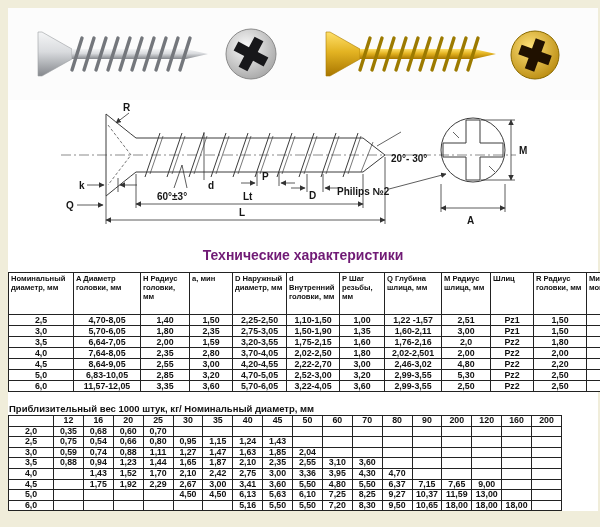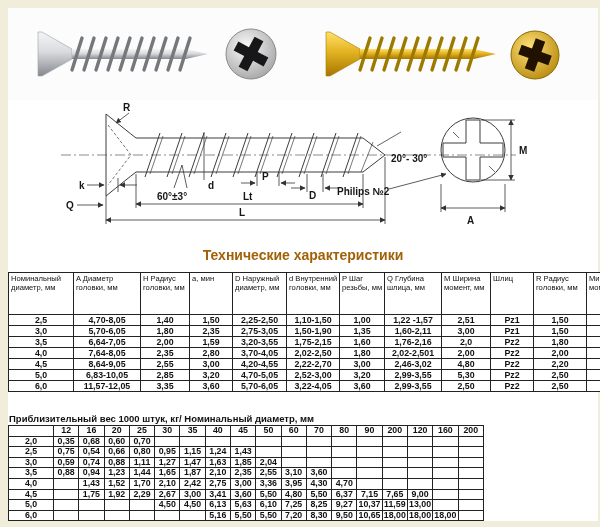--- a/index.html
+++ b/index.html
@@ -7,50 +7,50 @@
     width:600px;height:527px;overflow:hidden;
     background:#f0edda;
     font-family:"Liberation Sans","DejaVu Sans",sans-serif;
     color:#111;
   }
   .page{margin:8px 2px 0 8px;width:590px;background:#ffffff;}
   .photo-box{height:92px;background:#fcfcfc;position:relative;}
   .diagram-box{height:140px;background:#ffffff;}
   .title{
     height:30px;line-height:30px;text-align:center;
-    font-size:14px;font-weight:bold;color:#a16207;
+    font-size:14px;font-weight:bold;color:#701a75;
   }
   table{border-collapse:collapse;table-layout:fixed;background:#fff;}
   #spec-table{width:590px;margin-top:2px;}
   #spec-table th,#spec-table td{border:1px solid #222;}
   #spec-table th{
-    font-size:7.6px;font-weight:normal;text-align:left;vertical-align:top;
+    font-size:7.6px;font-weight:bold;text-align:left;vertical-align:top;
     padding:1px 1px 0 2px;height:40px;line-height:9px;overflow:hidden;
   }
   #spec-table td{
     font-size:8.8px;font-weight:bold;text-align:center;
     height:10px;line-height:10px;padding:0;white-space:nowrap;overflow:hidden;
   }
   #spec-table th:nth-child(1){width:61px}
   #spec-table th:nth-child(2){width:63px}
   #spec-table th:nth-child(3){width:45px}
   #spec-table th:nth-child(4){width:39px}
   #spec-table th:nth-child(5){width:50px}
   #spec-table th:nth-child(6){width:49px}
   #spec-table th:nth-child(7){width:41px}
   #spec-table th:nth-child(8){width:53px}
   #spec-table th:nth-child(9){width:45px}
   #spec-table th:nth-child(10){width:39px}
   #spec-table th:nth-child(11){width:49px}
   #spec-table th:nth-child(12){width:56px}
   .weight-caption{
-    margin-top:21px;font-size:9.5px;font-weight:bold;padding-left:1px;
+    margin-top:11px;font-size:9.5px;font-weight:bold;padding-left:1px;
     height:12px;line-height:12px;
   }
-  #weight-table{width:476px;}
+  #weight-table{width:554px;}
   #weight-table th,#weight-table td{
     border:1px solid #222;font-size:8.8px;font-weight:bold;text-align:center;
     height:9.6px;line-height:9.6px;padding:0;white-space:nowrap;overflow:hidden;
   }
   #weight-table th:first-child{width:44px;}
   .diagram-svg text{font-family:"Liberation Sans","DejaVu Sans",sans-serif;font-weight:bold;fill:#161616;}
 </style>
 </head>
 <body>
 
@@ -193,21 +193,21 @@
       <thead>
         <tr>
           <th>Номинальный диаметр, мм</th>
           <th>A Диаметр головки, мм</th>
           <th>H Радиус головки, мм</th>
           <th>a, мин</th>
           <th>D Наружный диаметр, мм</th>
           <th>d Внутренний головки, мм</th>
           <th>P Шаг резьбы, мм</th>
           <th>Q Глубина шлица, мм</th>
-          <th>M Ширина момент, мм</th>
+          <th>M Радиус шлица, мм</th>
           <th>Шлиц</th>
           <th>R Радиус головки, мм</th>
           <th>Мин. разруш. момент, Н</th>
         </tr>
       </thead>
       <tbody>
         <tr>
           <td>2,5</td>
           <td>4,70-8,05</td>
           <td>1,40</td>

